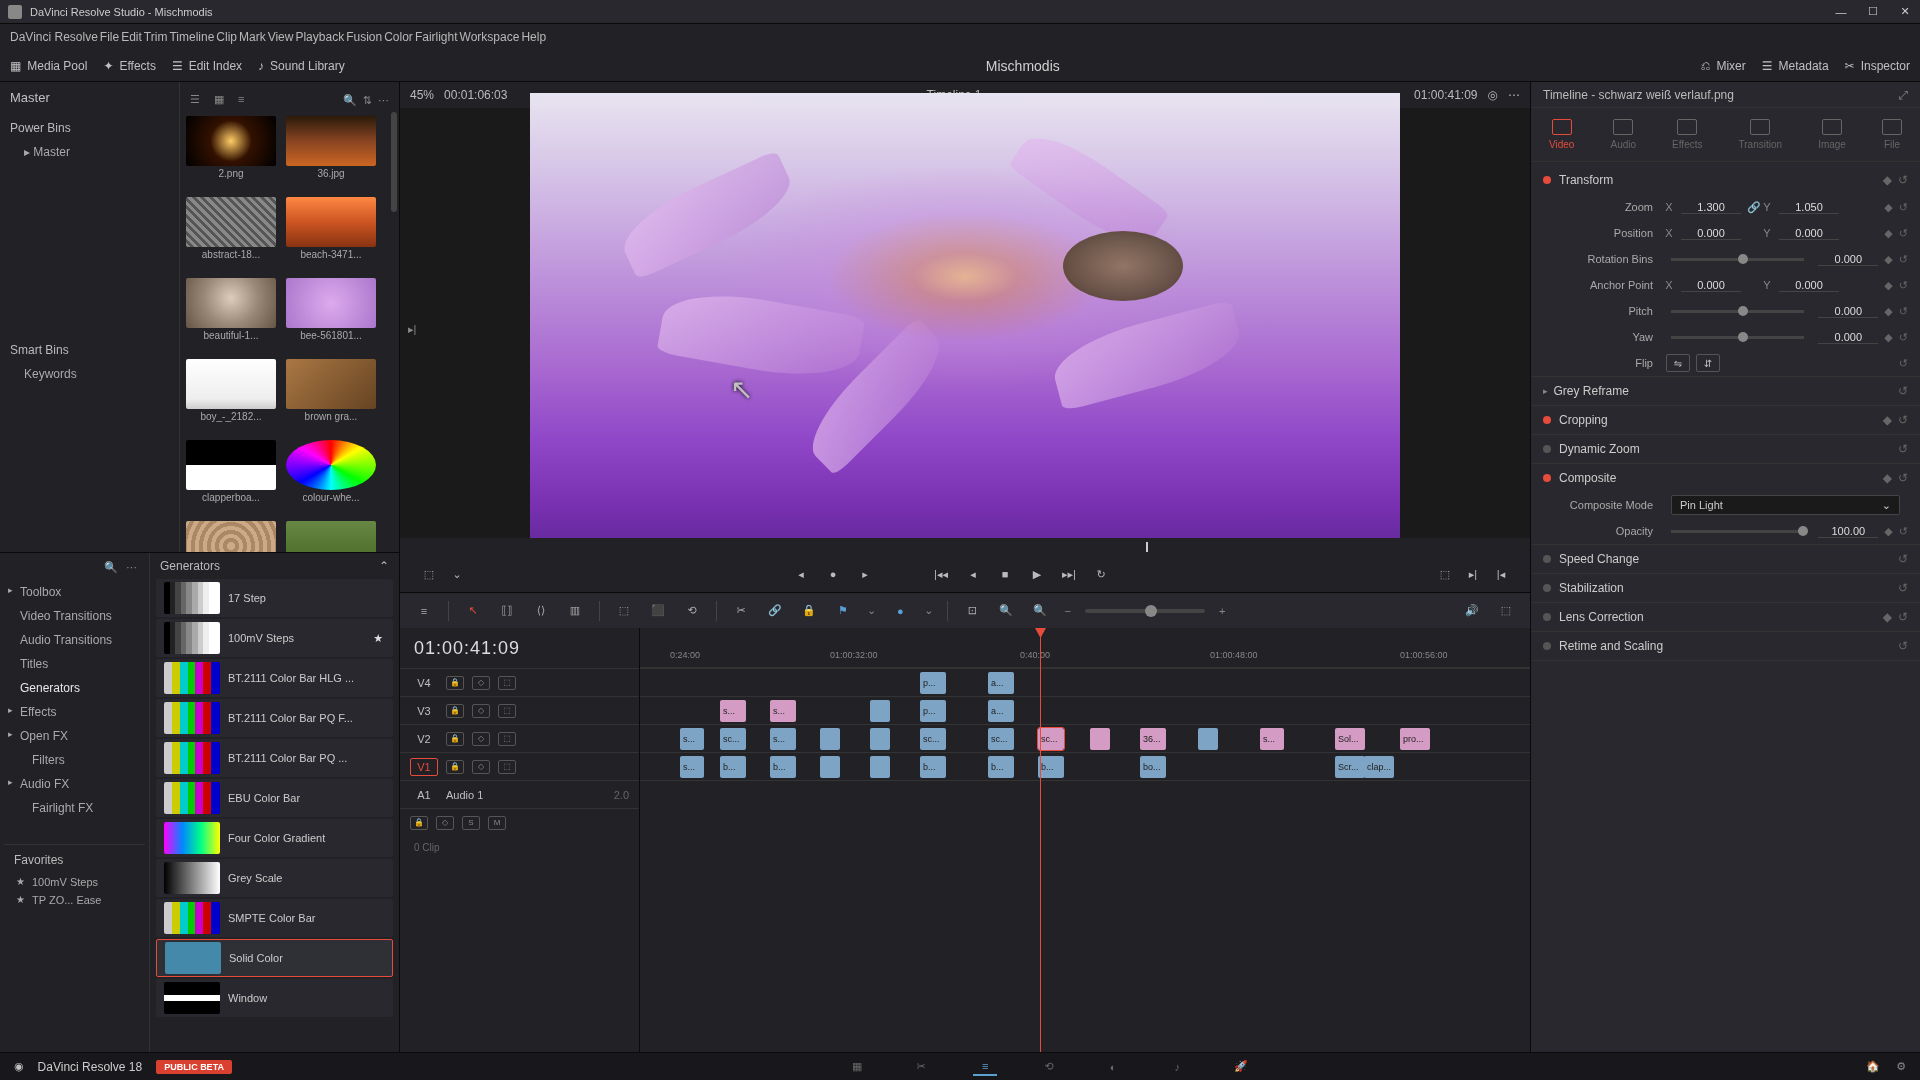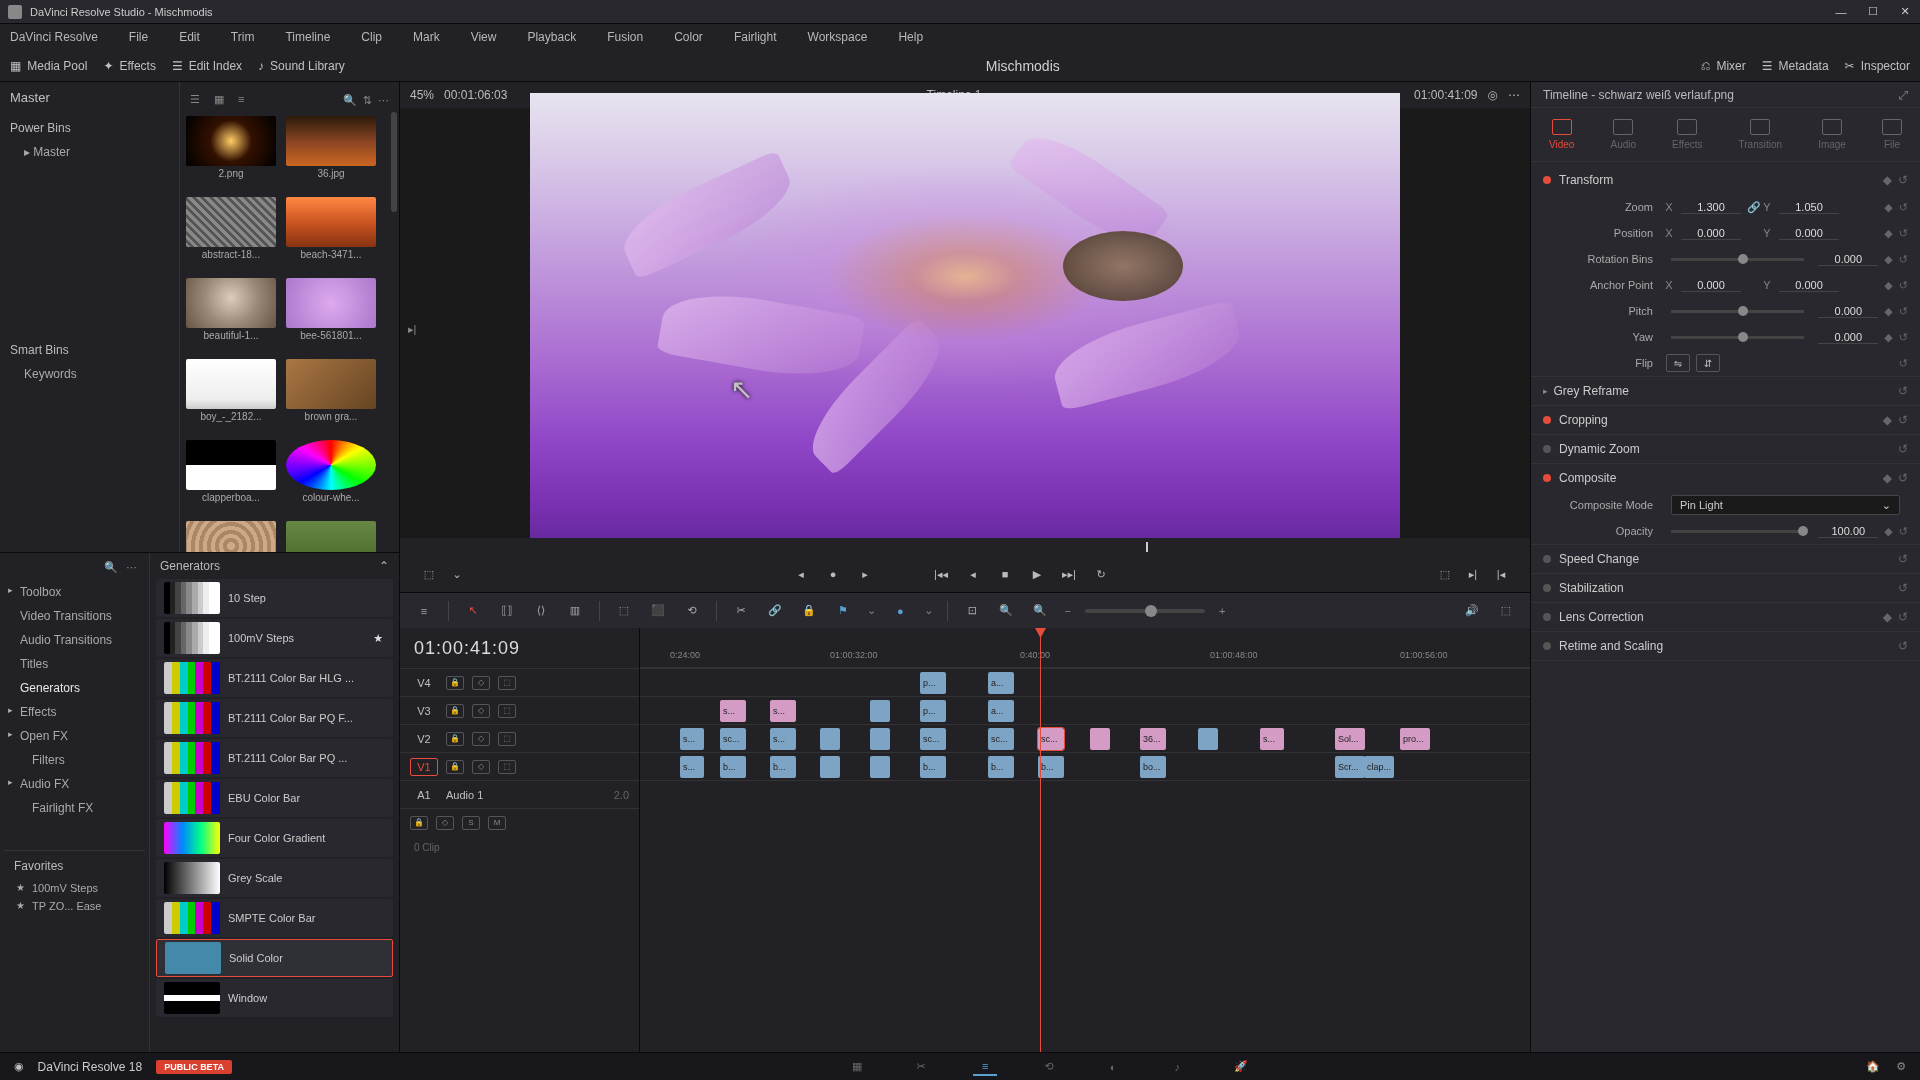--- a/index.html
+++ b/index.html
@@ -2,21 +2,21 @@
 <html><head>
 <meta charset="utf-8">
 <style>
 * { margin: 0; padding: 0; box-sizing: border-box; font-family: -apple-system, "Segoe UI", Arial, sans-serif; }
 body { background: #1a1a1a; color: #c0c0c0; font-size: 11px; overflow: hidden; width: 1920px; height: 1080px; transform-origin: top left; }
 .titlebar { background: #28282e; height: 24px; display: flex; align-items: center; padding: 0 8px; border-bottom: 1px solid #0a0a0a; }
 .titlebar-icon { width: 14px; height: 14px; background: #888; border-radius: 2px; margin-right: 8px; }
 .titlebar-text { flex: 1; font-size: 11px; color: #ccc; }
 .win-controls { display: flex; gap: 18px; }
 .win-btn { width: 14px; height: 14px; display: flex; align-items: center; justify-content: center; color: #ccc; cursor: pointer; }
-.menubar { background: #212126; height: 26px; display: flex; align-items: center; padding: 0 10px; gap: 31px; font-size: 12px; color: #b8b8b8; }
+.menubar { background: #212126; height: 26px; display: flex; align-items: center; padding: 0 10px; gap: 2px; font-size: 12px; color: #b8b8b8; }
 .menubar span { cursor: pointer; }
 .toolbar { background: #212126; height: 32px; display: flex; align-items: center; padding: 0 10px; justify-content: space-between; border-bottom: 1px solid #0a0a0a; }
 .toolbar-group { display: flex; align-items: center; gap: 16px; }
 .toolbar-btn { display: flex; align-items: center; gap: 6px; font-size: 12px; color: #c0c0c0; cursor: pointer; }
 .project-title { font-size: 14px; color: #d0d0d0; font-weight: 500; }
 .main { display: flex; height: calc(100% - 24px - 26px - 32px - 28px); }
 .left-panel { width: 400px; display: flex; flex-direction: column; background: #212126; border-right: 1px solid #0a0a0a; }
 .media-area { display: flex; height: 470px; }
 .bins-col { width: 180px; border-right: 1px solid #333; padding: 8px 10px; }
 .bin-header { font-size: 13px; color: #c0c0c0; margin-bottom: 10px; }
@@ -293,35 +293,35 @@
         <div class="tree-item">Video Transitions</div>
         <div class="tree-item">Audio Transitions</div>
         <div class="tree-item">Titles</div>
         <div class="tree-item active">Generators</div>
         <div class="tree-item parent">Effects</div>
         <div class="tree-item parent">Open FX</div>
         <div class="tree-item" style="padding-left:28px">Filters</div>
         <div class="tree-item parent">Audio FX</div>
         <div class="tree-item" style="padding-left:28px">Fairlight FX</div>
 
-        <div class="favorites" style="margin-top:30px">
+        <div class="favorites" style="margin-top:24px">
           <div class="fav-header">Favorites</div>
           <div class="fav-item">100mV Steps</div>
           <div class="fav-item">TP ZO... Ease</div>
         </div>
       </div>
       <div class="effects-list">
         <div class="effects-list-header">
           <span>Generators</span>
           <span>⌃</span>
         </div>
         <div class="gen-list" id="gen-list">
             <div class="gen-item">
               <div class="gen-thumb g-steps"></div>
-              <span class="gen-label">10 Step</span>
+              <span class="gen-label">17 Step</span>
             </div>
             <div class="gen-item">
               <div class="gen-thumb g-steps"></div>
               <span class="gen-label">100mV Steps</span>
               <span class="gen-star">★</span>
             </div>
             <div class="gen-item">
               <div class="gen-thumb g-bars"></div>
               <span class="gen-label">BT.2111 Color Bar HLG ...</span>
             </div>

